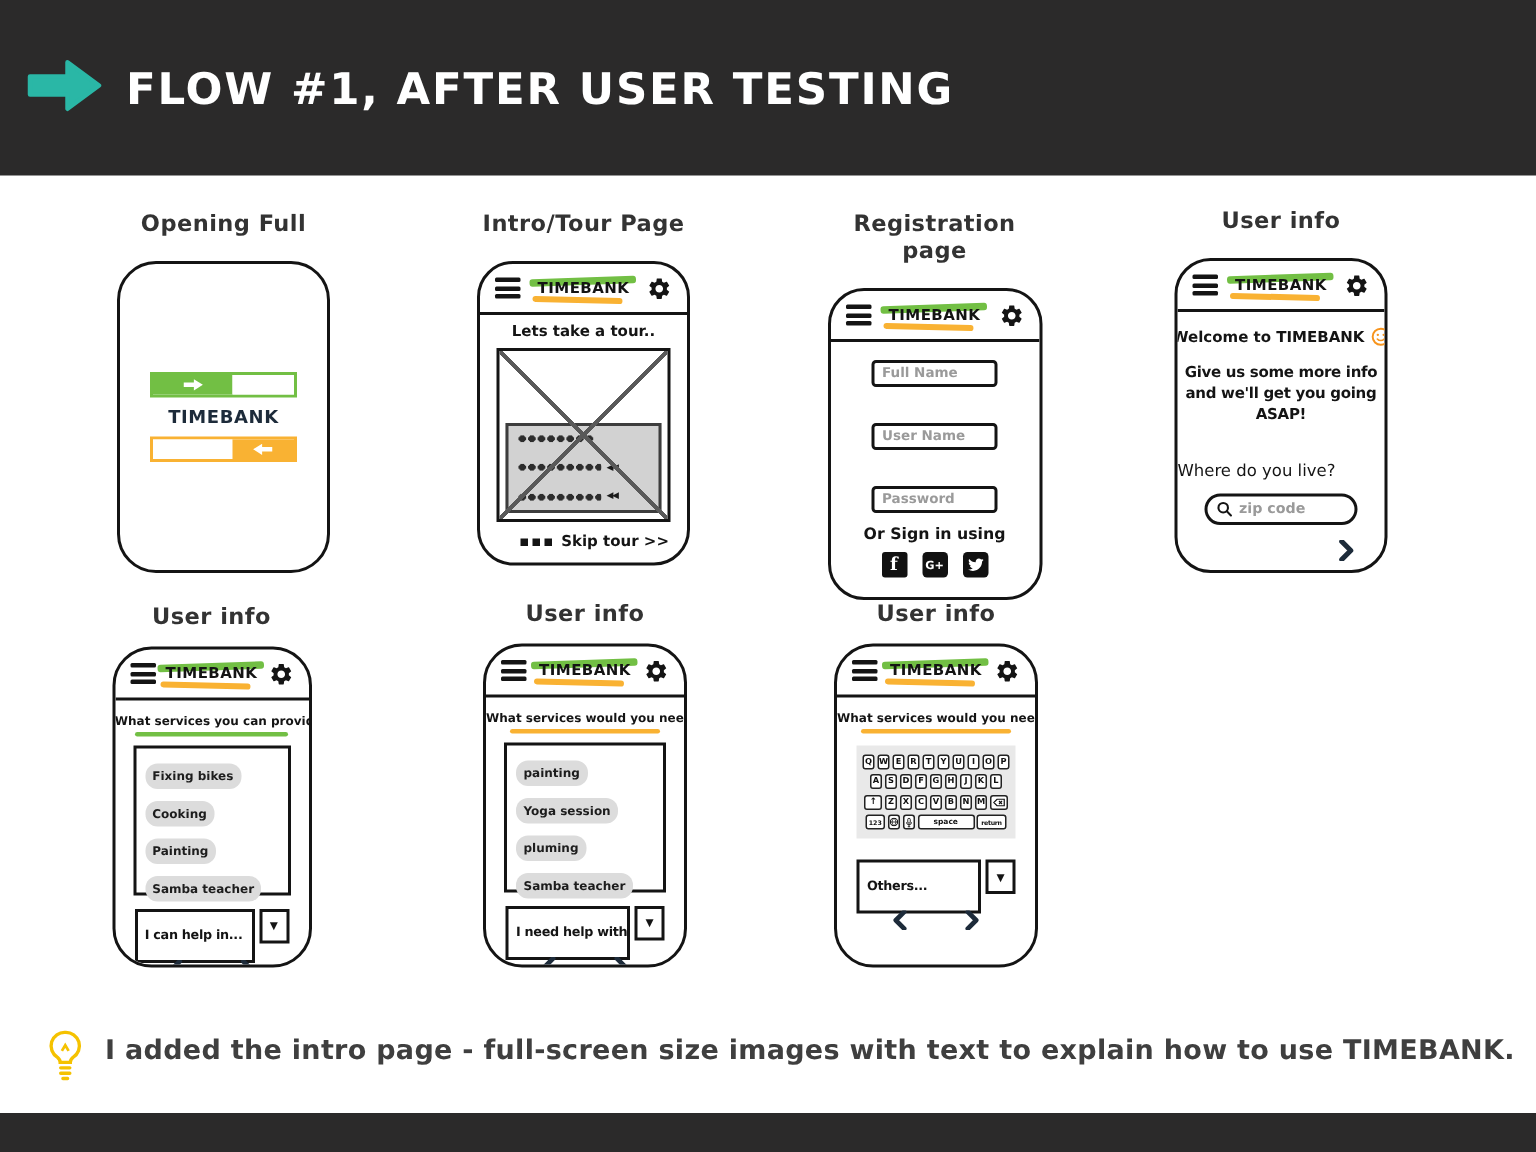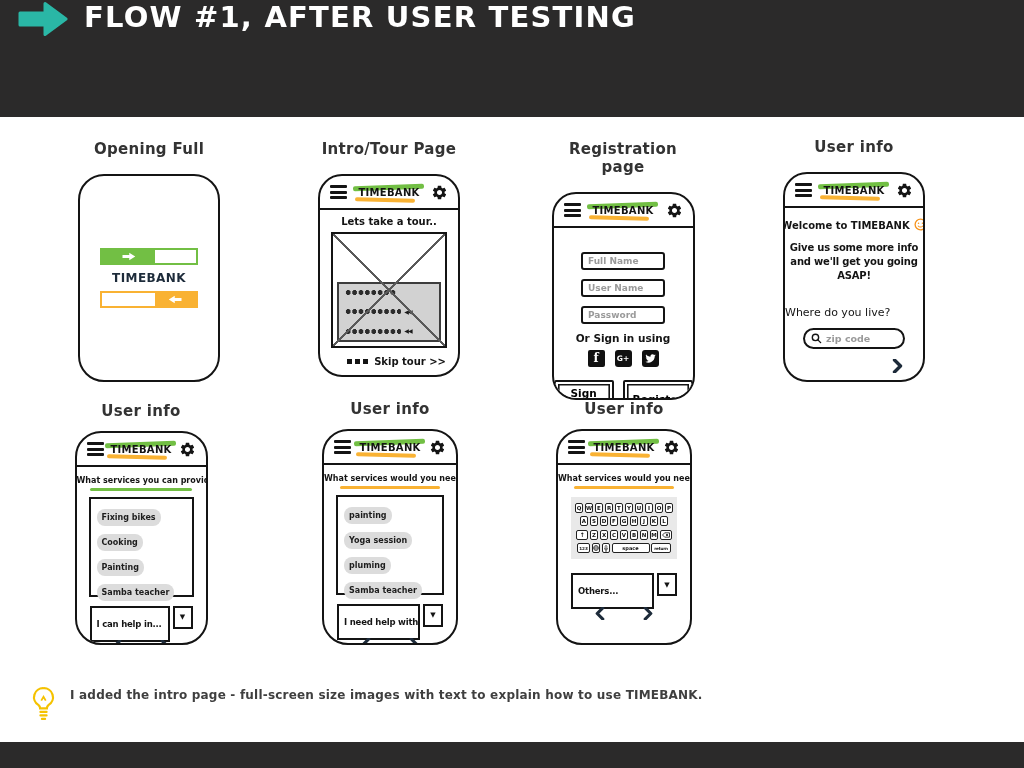--- a/index.html
+++ b/index.html
@@ -3,21 +3,21 @@
 <meta charset="utf-8">
 <style>
   * { box-sizing: border-box; margin: 0; padding: 0; }
   html,body { width:1024px; height:768px; }
   body {
     position: relative; overflow: hidden; background:#fff;
     font-family:"DejaVu Sans", "Liberation Sans", sans-serif; color:#141414;
   }
   
   .topbar { position:absolute; left:0; top:0; width:1024px; height:117px;
-    background:#2b2a2a; display:flex; gap:16px; padding-left:18px; }
+    background:#2b2a2a; display:flex; align-items:center; gap:16px; padding-left:18px; }
   .title { color:#fff; font-size:29px; font-weight:bold; letter-spacing:1.2px; }
   .footer { position:absolute; left:0; bottom:0; width:1024px; height:26px; background:#2b2a2a; }
 
   
   .cell { position:absolute; text-align:center; }
   .c1{left:70px;top:140px;width:158px}  .c2{left:311px;top:140px;width:156px}
   .c3{left:545px;top:140px;width:156px} .c4{left:776px;top:138px;width:156px}
   .c5{left:64px;top:402px;width:154px}  .c6{left:312px;top:400px;width:156px}
   .c7{left:546px;top:400px;width:156px}
   .cell .label { font-size:15px; font-weight:bold; color:#333; margin-bottom:16px; letter-spacing:.3px; }
@@ -62,21 +62,21 @@
   .scrrow { display:flex; align-items:center; gap:3px; }
   .scr { height:7px; border-radius:3px;
     background:radial-gradient(ellipse 3.5px 3.2px at 3.2px 3.5px,#2c2c2c 68%,transparent 72%) 0 0/6.4px 7px repeat-x; }
   .marks { font-size:6px; color:#1a1a1a; line-height:1; letter-spacing:-1px; }
   .pbottom { display:flex; align-items:center; justify-content:flex-end; gap:6px; margin:8px 12px 0; }
   .dots { display:flex; gap:2.5px; }
   .dots i { width:5.5px; height:5.5px; background:#141414; display:block; }
   .skip { font-size:10px; font-weight:bold; }
 
   
-  .fields { display:flex; flex-direction:column; align-items:center; gap:9px; margin-top:24px; }
+  .fields { display:flex; flex-direction:column; align-items:center; gap:24px; margin-top:12px; }
   .sk-input { width:84px; height:18px; border:2.3px solid #141414; border-radius:3px;
     font-size:9px; font-weight:bold; color:#9a9a9a; padding:0 5px; background:#fff;
     font-family:"DejaVu Sans", sans-serif; }
   .sk-input::placeholder { color:#9a9a9a; opacity:1; }
   .or { text-align:center; font-size:10.5px; font-weight:bold; margin-top:8px; }
   .socials { display:flex; justify-content:center; gap:10px; margin-top:6px; }
   .soc { width:17px; height:17px; background:#111; border-radius:3px; color:#fff;
     display:flex; align-items:center; justify-content:center; }
   .soc.fb { font-family:"DejaVu Serif", serif; font-weight:bold; font-size:12px; border-radius:2px; }
   .soc.gp { font-size:7.5px; font-weight:bold; }
@@ -117,21 +117,21 @@
   .krow { display:flex; justify-content:center; gap:1.5px; }
   .keygroup { display:flex; gap:1.5px; }
   .key { display:flex; align-items:center; justify-content:center; width:8.5px; height:10px;
     background:#fff; border:1.1px solid #222; border-radius:2px; font-size:5.5px; font-weight:bold; color:#111; }
   .k-shift{width:12px; font-size:6px;} .k-bksp{width:12px;} .k-num{width:13px;font-size:4.2px;}
   .k-globe{width:8.5px;} .k-mic{width:8.5px;} .k-space{width:38px;font-size:5px;} .k-return{width:20px;font-size:4.2px;letter-spacing:-.2px;}
   .key svg { display:block; }
 
   
   .note { position:absolute; left:30px; top:686px; display:flex; gap:13px; align-items:flex-start; }
-  .note-text { font-size:12px; font-weight:bold; color:#3f3f3f; line-height:1.65; letter-spacing:.2px; }
+  .note-text { font-size:18px; font-weight:bold; color:#3f3f3f; line-height:1.65; letter-spacing:.2px; }
 </style>
 </head>
 <body>
 
 <header class="topbar">
   <span>
     <svg width="50" height="38" viewBox="0 0 50 38">
         <path d="M2 13h25V3.5L48 19 27 34.5V25H2z" fill="#2ab7a6" stroke="#2ab7a6" stroke-width="3" stroke-linejoin="round"></path>
       </svg>
   </span>

